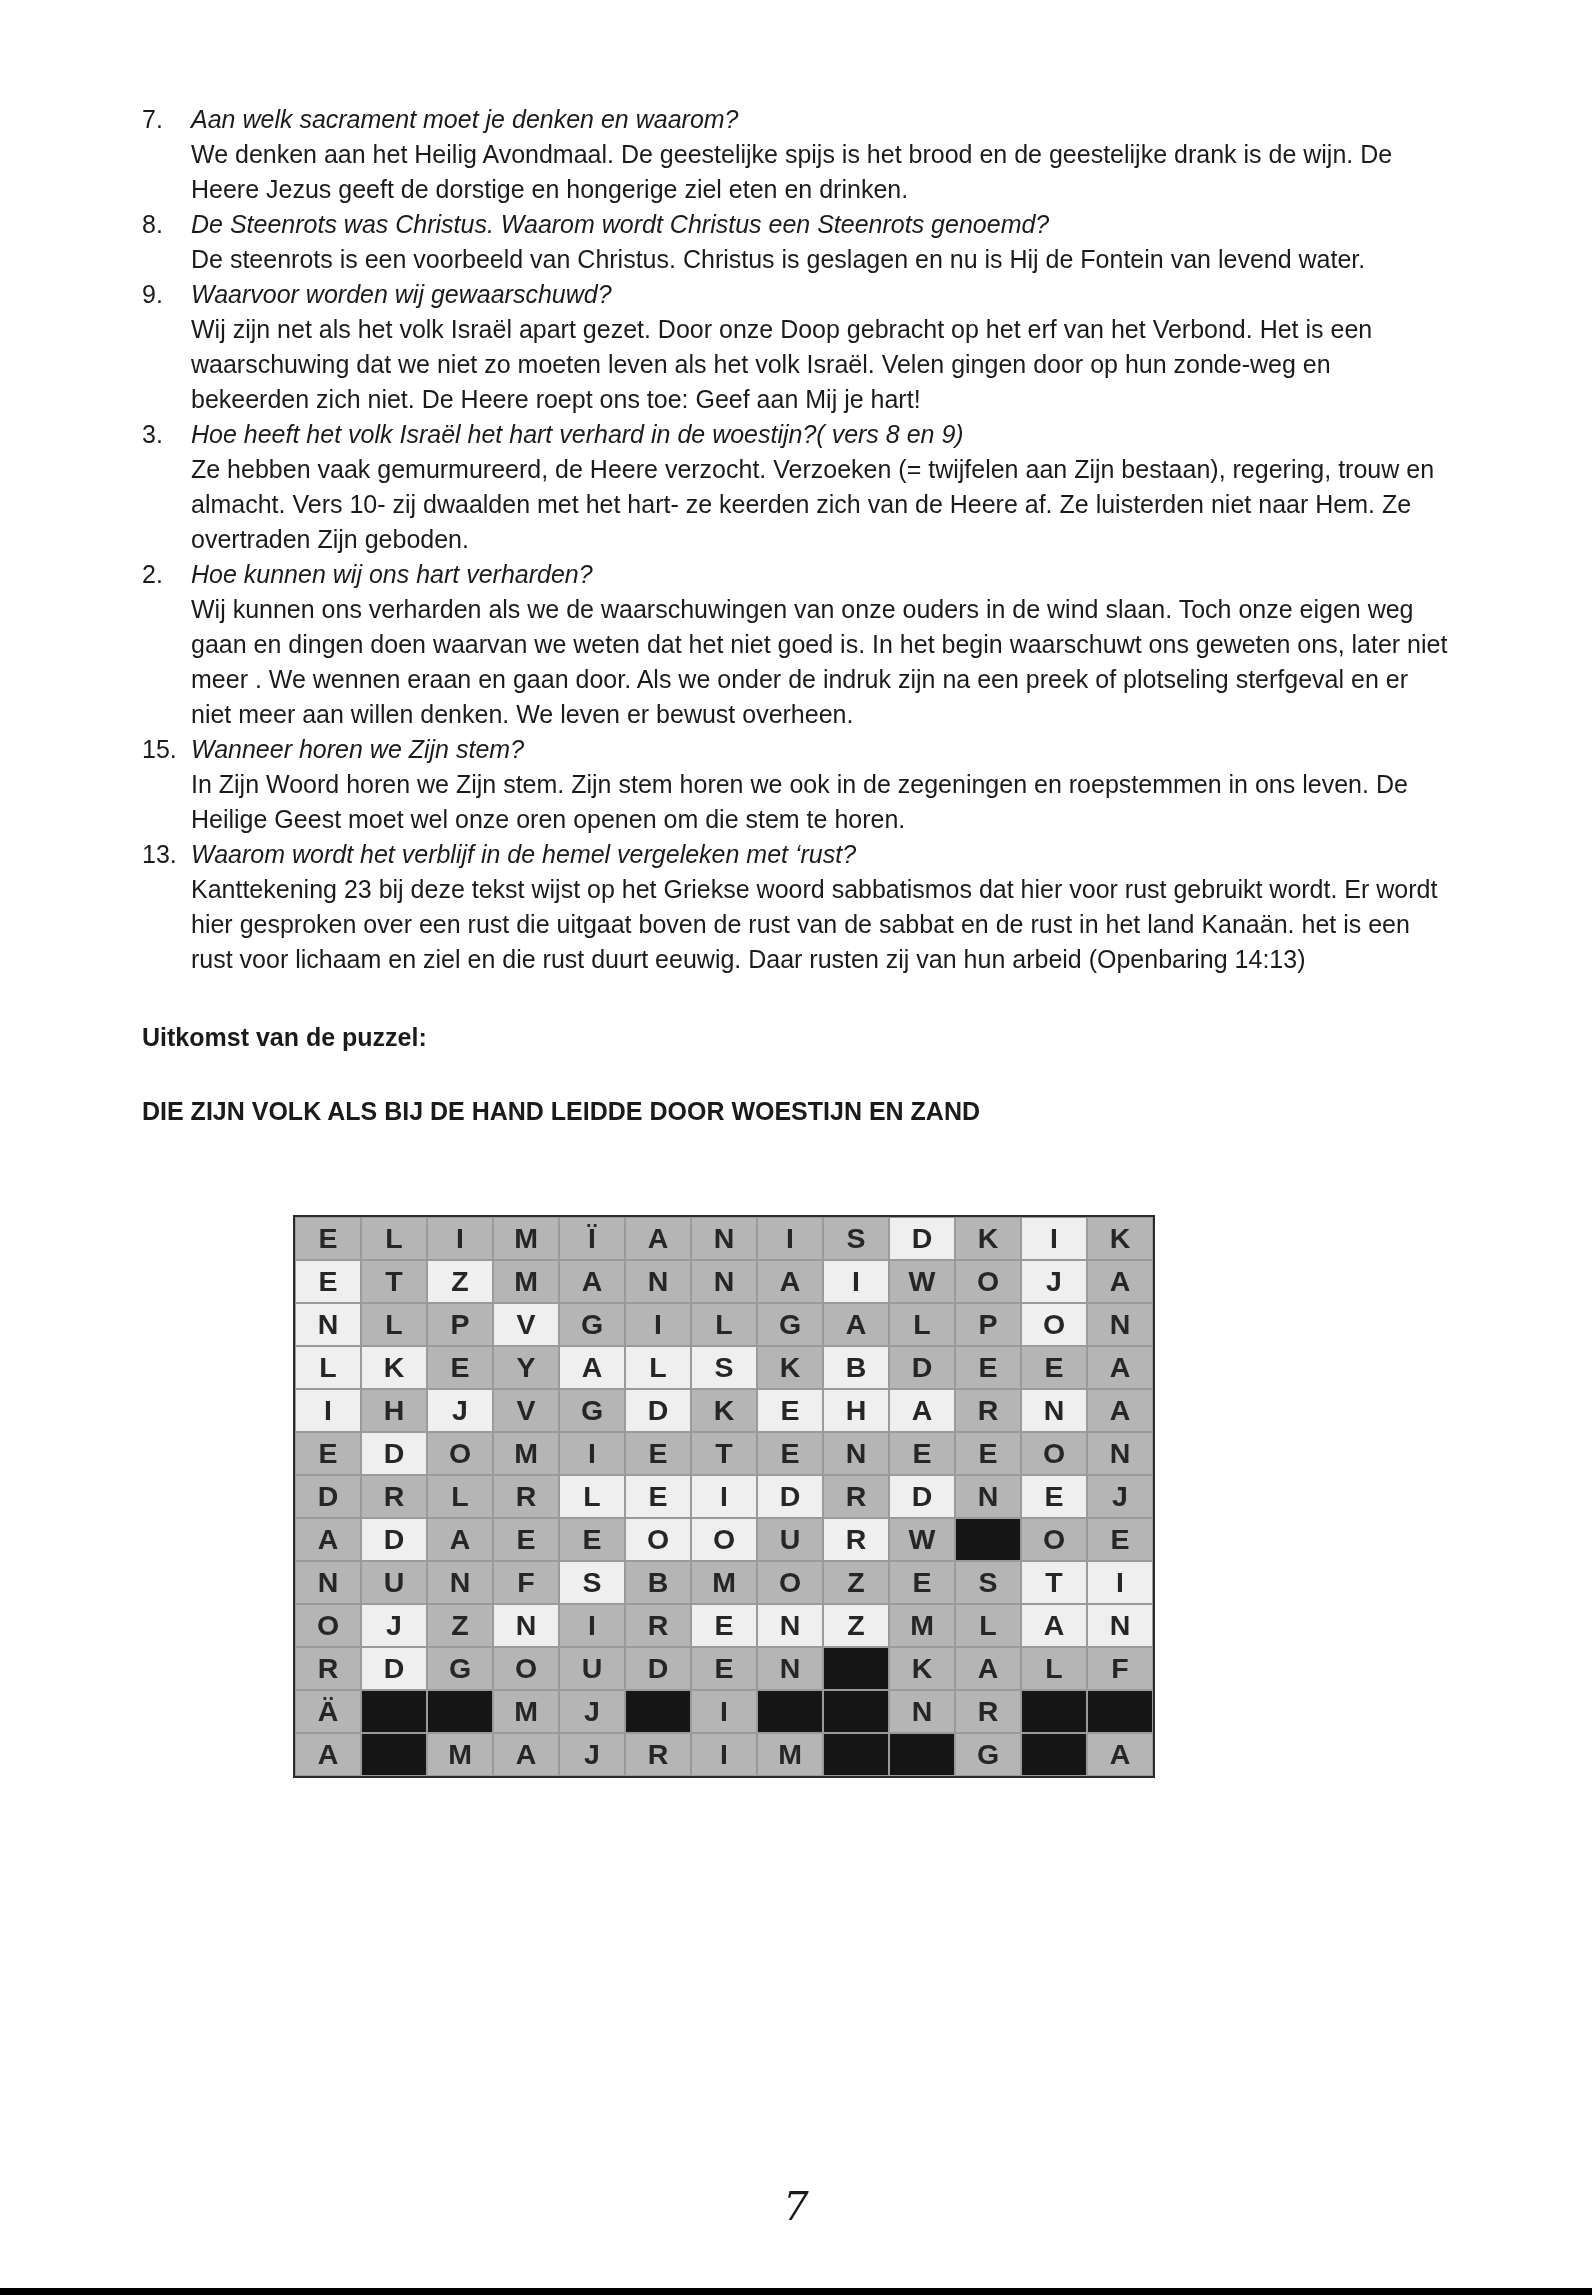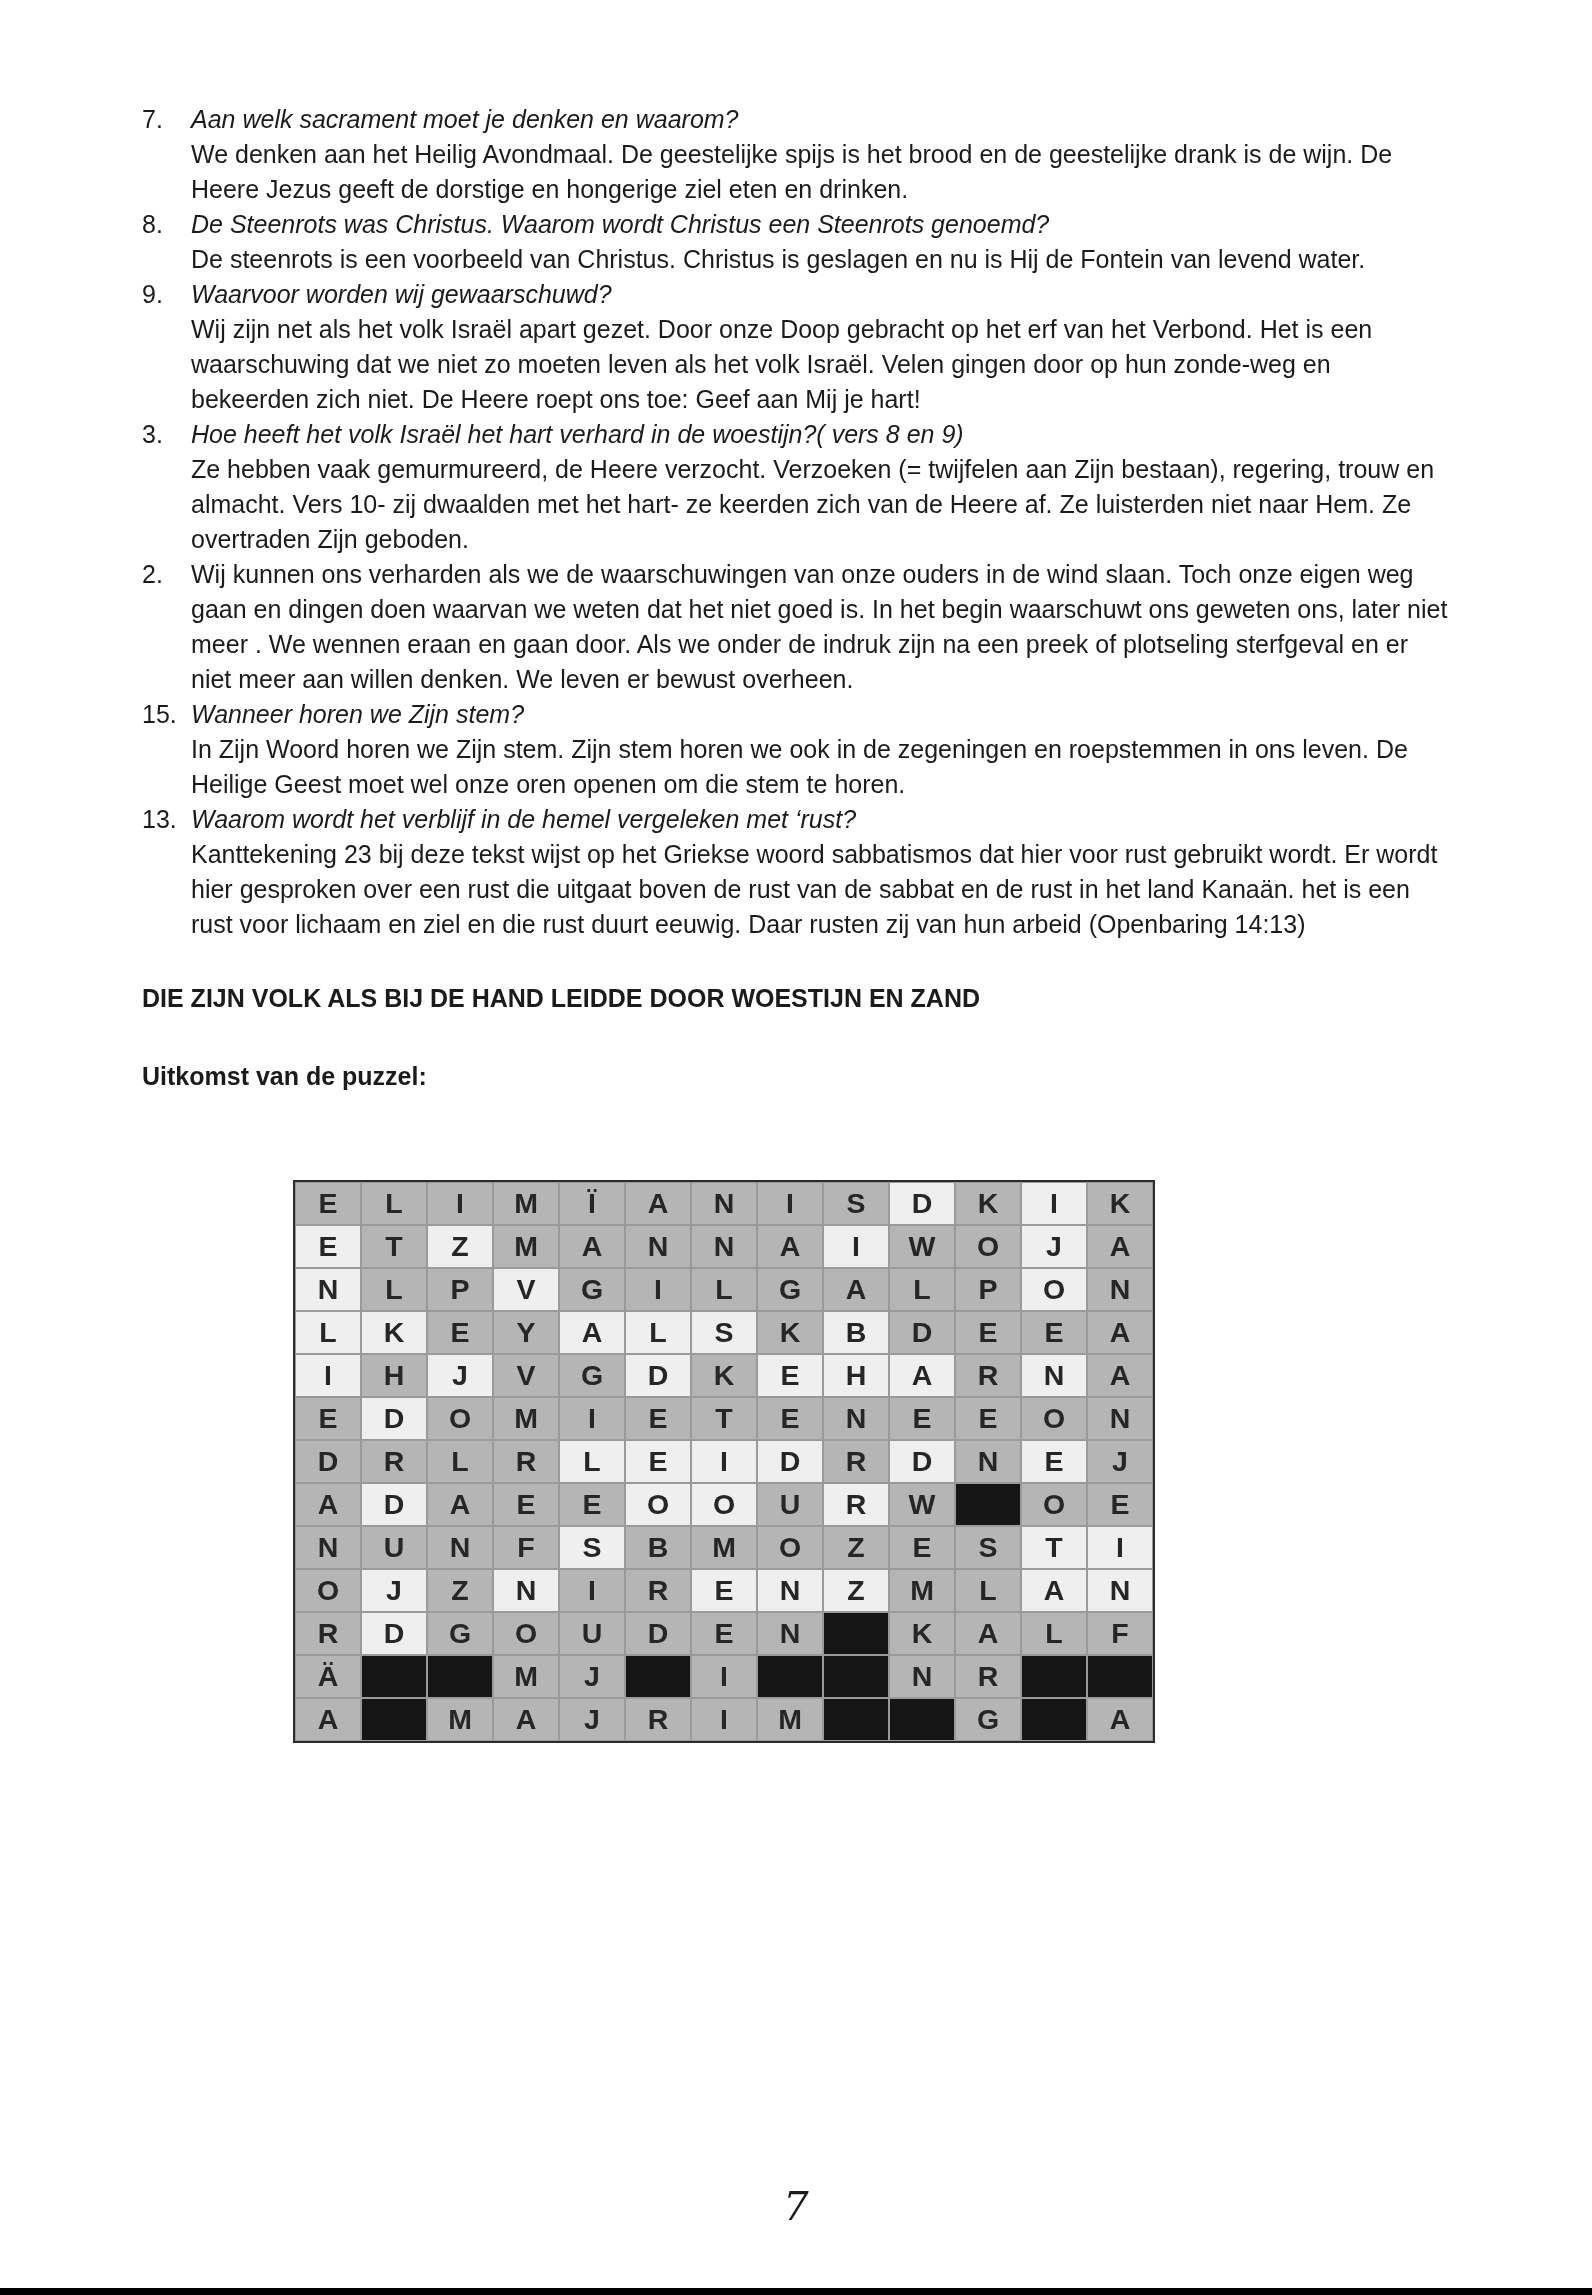--- a/index.html
+++ b/index.html
@@ -106,43 +106,44 @@
       <div class="qa-item">
         <div class="qa-num">3.</div>
         <div class="qa-body">
           <div class="qa-question">Hoe heeft het volk Israël het hart verhard in de woestijn?( vers 8 en 9)</div>
           <div class="qa-answer">Ze hebben vaak gemurmureerd, de Heere verzocht. Verzoeken (= twijfelen aan Zijn bestaan), regering, trouw en almacht. Vers 10- zij dwaalden met het hart- ze keerden zich van de Heere af. Ze luisterden niet naar Hem. Ze overtraden Zijn geboden.</div>
         </div>
       </div>
       <div class="qa-item">
         <div class="qa-num">2.</div>
         <div class="qa-body">
+          <div class="qa-question">Hoe kunnen wij ons hart verharden?</div>
           <div class="qa-answer">Wij kunnen ons verharden als we de waarschuwingen van onze ouders in de wind slaan. Toch onze eigen weg gaan en dingen doen waarvan we weten dat het niet goed is. In het begin waarschuwt ons geweten ons, later niet meer . We wennen eraan en gaan door. Als we onder de indruk zijn na een preek of plotseling sterfgeval en er niet meer aan willen denken. We leven er bewust overheen.</div>
         </div>
       </div>
       <div class="qa-item">
         <div class="qa-num">15.</div>
         <div class="qa-body">
           <div class="qa-question">Wanneer horen we Zijn stem?</div>
           <div class="qa-answer">In Zijn Woord horen we Zijn stem. Zijn stem horen we ook in de zegeningen en roepstemmen in ons leven. De Heilige Geest moet wel onze oren openen om die stem te horen.</div>
         </div>
       </div>
       <div class="qa-item">
         <div class="qa-num">13.</div>
         <div class="qa-body">
           <div class="qa-question">Waarom wordt het verblijf in de hemel vergeleken met ‘rust?</div>
           <div class="qa-answer">Kanttekening 23 bij deze tekst wijst op het Griekse woord sabbatismos dat hier voor rust gebruikt wordt. Er wordt hier gesproken over een rust die uitgaat boven de rust van de sabbat en de rust in het land Kanaän. het is een rust voor lichaam en ziel en die rust duurt eeuwig. Daar rusten zij van hun arbeid (Openbaring 14:13)</div>
         </div>
       </div>
     </div>
 
 
+  <div class="heading heading-uitkomst">Uitkomst van de puzzel:</div>
+
   <div class="heading heading-solution">DIE ZIJN VOLK ALS BIJ DE HAND LEIDDE DOOR WOESTIJN EN ZAND</div>
-
-  <div class="heading heading-uitkomst">Uitkomst van de puzzel:</div>
 
   <div class="grid-wrap">
     <div class="puzzle-grid">
         <div class="cell" style="background: rgb(181, 181, 181);">E</div>
         <div class="cell" style="background: rgb(181, 181, 181);">L</div>
         <div class="cell" style="background: rgb(181, 181, 181);">I</div>
         <div class="cell" style="background: rgb(181, 181, 181);">M</div>
         <div class="cell" style="background: rgb(181, 181, 181);">Ï</div>
         <div class="cell" style="background: rgb(181, 181, 181);">A</div>
         <div class="cell" style="background: rgb(181, 181, 181);">N</div>

